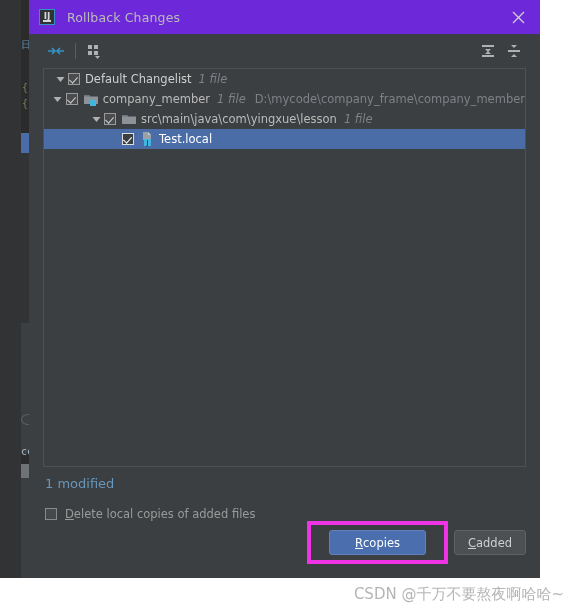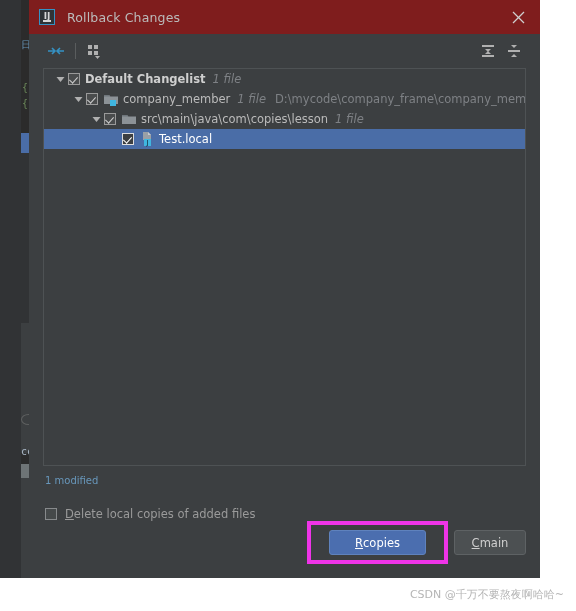--- a/index.html
+++ b/index.html
@@ -114,21 +114,21 @@
     display: flex;
     flex-direction: column;
   }
 
   
   #titlebar {
     height: 34px;
     flex: 0 0 34px;
     display: flex;
     align-items: center;
-    background: #7f1d1d;
+    background: #6d28d9;
     position: relative;
   }
   #app-icon {
     width: 16px; height: 16px;
     margin-left: 10px;
     flex: 0 0 16px;
     border: 1px solid #3592c4;
     box-sizing: border-box;
     background: #2f3336;
     position: relative;
@@ -252,41 +252,41 @@
   }
   .tree-row.selected .cbox.checked::after { border-color: #ffffff; }
   .node-icon {
     width: 16px; height: 16px;
     flex: 0 0 16px;
     margin-right: 4px;
     position: relative;
   }
   .node-icon svg { display: block; }
   .node-label { font-weight: normal; }
-  .node-label.bold { font-weight: bold; color: #cfcfcf; }
+  .node-label.bold { font-weight: normal; color: #cfcfcf; }
   .node-meta {
     color: #7e8185;
     margin-left: 7px;
     font-style: italic;
   }
   .node-path {
     color: #7e8185;
     margin-left: 9px;
   }
 
   
   #status-line {
-    margin: 9px 0 16px 16px;
-    font-size: 10px;
+    margin: 9px 0 4px 16px;
+    font-size: 13px;
     color: #6897bb;
   }
   #delete-row {
     display: flex;
     align-items: center;
-    margin: 5px 0 0 16px;
+    margin: 12px 0 0 16px;
     cursor: pointer;
   }
   #delete-cbox {
     width: 12px; height: 12px;
     border: 1px solid #878a8c;
     background: #45494a;
     box-sizing: border-box;
     margin-right: 8px;
     flex: 0 0 12px;
   }
@@ -341,21 +341,21 @@
     position: absolute;
     left: 0; top: 578px;
     width: 576px;
     height: 33px;
     background: #ffffff;
     display: flex;
     align-items: center;
     justify-content: flex-end;
     padding-right: 12px;
     box-sizing: border-box;
-    font-size: 11px;
+    font-size: 15px;
     color: #b5b5b5;
   }
 </style>
 </head>
 <body>
 
 <div id="ide-backdrop">
   <div id="ide-gutter"></div>
   <div id="ide-strip-dark"></div>
   <div id="ide-panel-1"></div>
@@ -426,21 +426,21 @@
       <span class="twisty">
         <svg width="9" height="9" viewBox="0 0 9 9">
             <path d="M0.5 2 L8.5 2 L4.5 7 Z" fill="#b0b0b0"></path>
           </svg>
       </span>
       <span class="cbox checked"></span>
       <span class="node-label bold">Default Changelist</span>
       <span class="node-meta">1 file</span>
     </div>
 
-    <div class="tree-row" style="padding-left:26px;">
+    <div class="tree-row" style="padding-left:26px;justify-content:flex-end;">
       <span class="twisty">
         <svg width="9" height="9" viewBox="0 0 9 9">
             <path d="M0.5 2 L8.5 2 L4.5 7 Z" fill="#b0b0b0"></path>
           </svg>
       </span>
       <span class="cbox checked"></span>
       <span class="node-icon">
         <svg width="16" height="16" viewBox="0 0 16 16">
           <path d="M1 4 h5 l1.4 1.6 H15 V13 H1 Z" fill="#8c9297"></path>
           <path d="M1 4 h5 l1.4 1.6 H1 Z" fill="#6f767c"></path>
@@ -458,21 +458,21 @@
             <path d="M0.5 2 L8.5 2 L4.5 7 Z" fill="#b0b0b0"></path>
           </svg>
       </span>
       <span class="cbox checked"></span>
       <span class="node-icon">
         <svg width="16" height="16" viewBox="0 0 16 16">
           <path d="M1 4 h5 l1.4 1.6 H15 V13 H1 Z" fill="#8c9297"></path>
           <path d="M1 4 h5 l1.4 1.6 H1 Z" fill="#6f767c"></path>
         </svg>
       </span>
-      <span class="node-label">src\main\java\com\copies\lesson</span>
+      <span class="node-label">src\main\java\com\yingxue\lesson</span>
       <span class="node-meta">1 file</span>
     </div>
 
     <div class="tree-row selected" style="padding-left:62px;">
       <span class="twisty"></span>
       <span class="cbox checked"></span>
       <span class="node-icon">
         <svg width="16" height="16" viewBox="0 0 16 16">
           <path d="M4 1 h5 l3 3 v5 H4 Z" fill="#9aa0a6"></path>
           <path d="M9 1 l3 3 h-3 Z" fill="#c7ccd1"></path>
@@ -494,19 +494,19 @@
 
   <div id="button-bar">
     <div id="rollback-highlight">
       <div class="dlg-btn" id="rollback-button">
           <u>R</u>
           <span>copies</span>
         </div>
     </div>
     <div class="dlg-btn" id="close-dlg-button">
         <u>C</u>
-        <span>main</span>
+        <span>added</span>
       </div>
   </div>
 
 </div>
 
 <div id="watermark">CSDN @千万不要熬夜啊哈哈~</div>
 
 </body></html>

